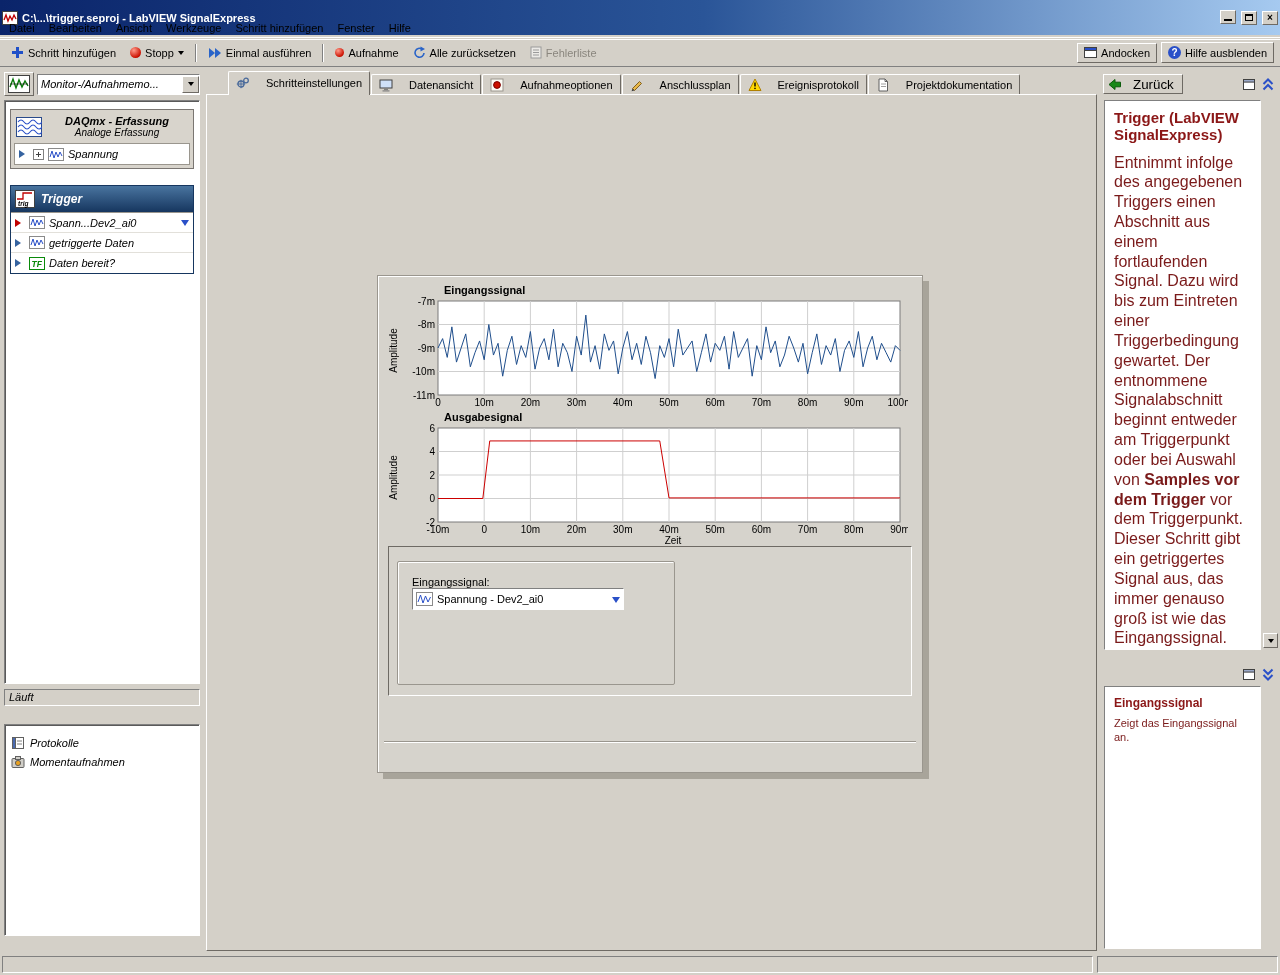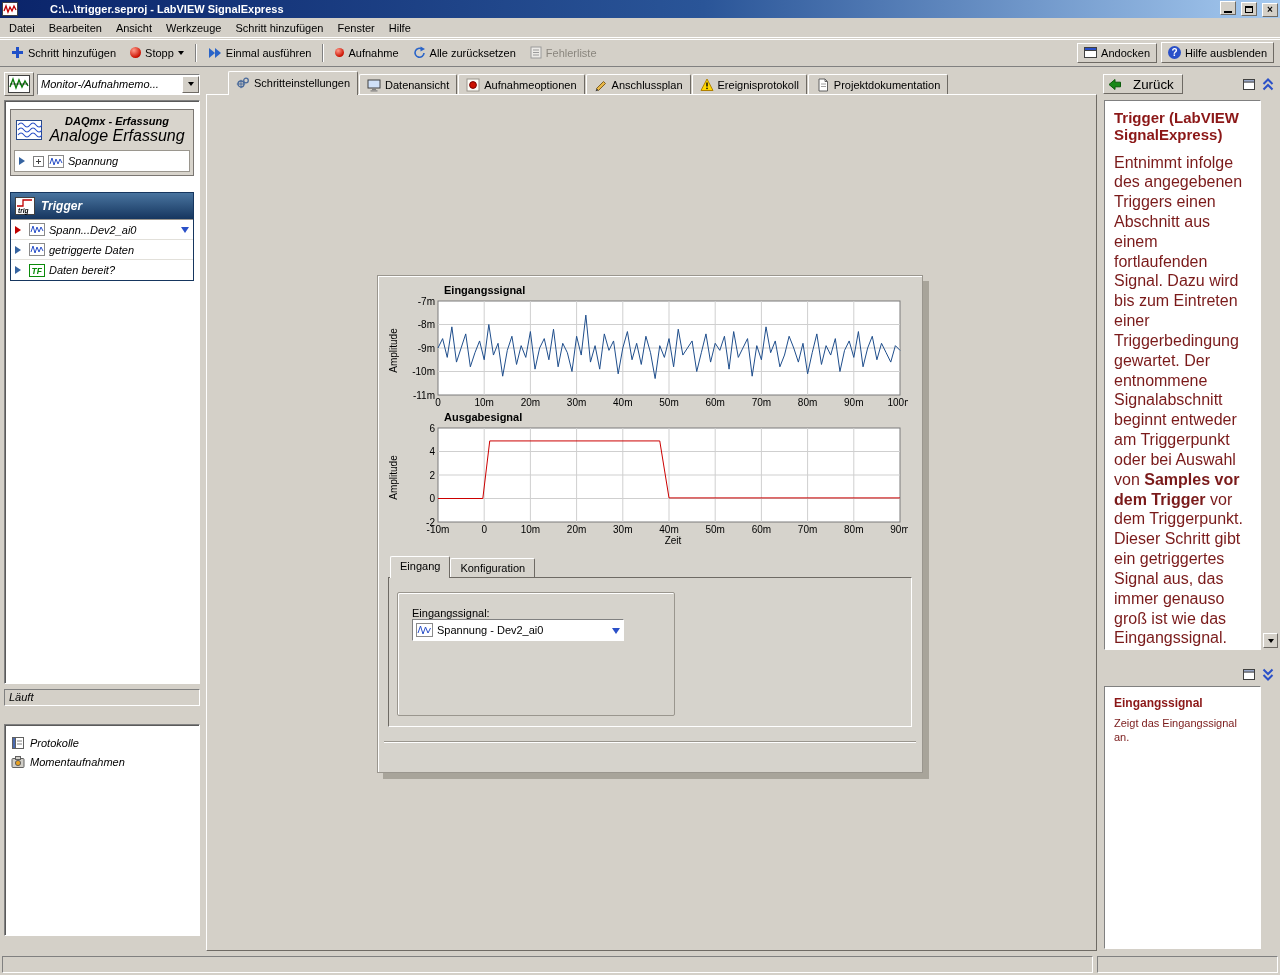--- a/index.html
+++ b/index.html
@@ -7,23 +7,23 @@
   body { font-family:"Liberation Sans","DejaVu Sans",sans-serif; font-size:11px; color:#000;
          background:#d4d0c8; position:relative; }
 
   
   .raised  { border:1px solid; border-color:#ffffff #6e6a64 #6e6a64 #ffffff; background:#d4d0c8; }
   .sunken  { border:1px solid; border-color:#808080 #ffffff #ffffff #808080; }
   .sunken2 { border:1px solid; border-color:#808080 #ffffff #ffffff #808080;
              box-shadow: inset 1px 1px 0 #5a5a5a; background:#fff; }
 
   
-  #titlebar { position:absolute; top:0; left:0; right:0; height:18px;
+  #titlebar { position:absolute; top:0; left:0; right:0; height:35px;
     background:linear-gradient(to right,#0a246a,#2a5598 55%,#a6caf0);
-    display:flex; align-items:center; padding:0 2px; color:#fff; font-weight:bold;gap:28px; }
+    display:flex; align-items:center; padding:0 2px; color:#fff; font-weight:bold; }
   #tb-icon { width:16px; height:14px; margin-right:4px; display:inline-flex; }
   #tb-title { flex:1; white-space:nowrap; overflow:hidden; font-size:11px; }
   .tbb { width:16px; height:14px; margin-left:2px; display:inline-flex; align-items:center;
          justify-content:center; color:#000; font-size:10px; line-height:10px; cursor:default; }
   .glyph-min { width:8px; height:2px; background:#000; margin-top:7px; }
   .glyph-max { width:8px; height:7px; border:1px solid #000; border-top-width:2px; }
 
   
   #menubar { position:absolute; top:18px; left:0; right:0; height:20px; display:flex;
              align-items:center; padding-left:2px; border-bottom:1px solid #ffffff; }
@@ -58,21 +58,21 @@
   #ws-combo .cb-text { flex:1; white-space:nowrap; overflow:hidden; }
   .cb-btn { width:17px; height:17px; display:flex; align-items:center; justify-content:center; }
   .arr-down { width:0; height:0; border:3px solid transparent; border-top:4px solid #000; margin-top:3px; }
 
   #steps-panel { height:584px; margin:2px 2px 0 2px; padding:8px 5px; background:#fff; overflow:hidden; }
   .step-block { border:1px solid #7a7672; background:#d8d4cc; padding:3px; margin-bottom:16px; }
   .step-block.selected { border-color:#16365f; padding:0; }
   .step-head { display:flex; align-items:center; gap:4px; padding:2px; }
   .step-head-text { flex:1; text-align:center; }
   .step-title { font-weight:bold; font-size:11px; }
-  .step-sub { font-size:16px; }
+  .step-sub { font-size:10px; }
   .chan-box { background:#fff; border:1px solid #9a968e; margin-top:3px; }
   .step-block.selected .chan-box { margin:0; border:none; border-top:1px solid #9a968e; }
   .chan-row { height:20px; display:flex; align-items:center; gap:4px; padding:0 4px;
               border-bottom:1px solid #e2e0da; }
   .chan-row:last-child { border-bottom:none; }
   .chan-label { flex:1; white-space:nowrap; overflow:hidden; }
   .trig-head { height:26px; display:flex; align-items:center; gap:6px; padding:0 4px;
                background:linear-gradient(to bottom,#49749f,#16365f); color:#fff;
                font-weight:bold; font-size:12px; }
   .play-red { width:0; height:0; border:4px solid transparent; border-left:6px solid #c00000; }
@@ -82,21 +82,21 @@
   .plusbox:before { left:2px; right:2px; top:4px; height:1px; }
   .plusbox:after  { top:2px; bottom:2px; left:4px; width:1px; }
   .combo-arr-blue { width:0; height:0; border:4px solid transparent; border-top:6px solid #2a50c8; margin-top:5px; }
 
   #run-status { height:17px; margin:5px 2px 0 2px; background:#d4d0c8; padding:1px 4px; }
   #lower-panel { flex:1; margin:18px 2px 0 2px; padding:8px 6px; background:#fff; }
   .lower-row { height:19px; display:flex; align-items:center; gap:5px; }
 
   
   #main-tabs { height:24px; display:flex; align-items:flex-end; padding-left:22px; position:relative; z-index:2; }
-  .tab { height:20px; display:flex; align-items:center; gap:4px; padding:0 7px;
+  .tab { height:20px; display:flex; align-items:center; gap:16px; padding:0 7px;
          background:#d4d0c8; border:1px solid; border-color:#fff #6e6a64 #6e6a64 #fff;
          border-bottom:none; margin-right:1px; border-radius:2px 2px 0 0; white-space:nowrap; }
   .tab.active { height:24px; position:relative; top:1px; padding-bottom:2px; }
   #main-body { flex:1; border:1px solid; border-color:#fff #6e6a64 #6e6a64 #fff;
                background:#d4d0c8; position:relative; }
 
   
   #dialog { position:absolute; left:170px; top:180px; width:546px; height:498px;
             background:#d6d3cc; border:1px solid #9a968e;
             box-shadow: inset 1px 1px 0 #ffffff, 6px 6px 0 #a8a49a;
@@ -519,24 +519,20 @@
               <text x="35" y="54.5" font-size="10" text-anchor="end" fill="#000">2</text>
               <line x1="38" y1="74.5" x2="500" y2="74.5" stroke="#cfcfcf"></line>
               <text x="35" y="78" font-size="10" text-anchor="end" fill="#000">0</text>
               <text x="35" y="101.5" font-size="10" text-anchor="end" fill="#000">-2</text>
               <polyline points="38,74.5 82.814,74.5 89.744,16.924999999999997 259.76,16.924999999999997 269,73.91250000000001 500,73.91250000000001" fill="none" stroke="#cc0000" stroke-width="1"></polyline>
             </svg>
         </div>
         <div class="xlab">Zeit</div>
       </div>
 
-      <div class="subtabs">
-        <div class="subtab active">Eingang</div>
-        <div class="subtab inactive">Konfiguration</div>
-      </div>
 
       <div id="subpanel">
         <div id="groupbox">
           <div class="gb-label">Eingangssignal:</div>
           <div class="combo2">
             <span class="ic">
               <svg width="17" height="14" viewBox="0 0 17 14">
                 <rect x="0.5" y="0.5" width="16" height="13" fill="#fff" stroke="#8a8a8a"></rect>
                 <polyline points="2,10 4.5,3 7,11 9.5,4 12,10 14.5,5" fill="none" stroke="#2a50c8"></polyline>
               </svg>

